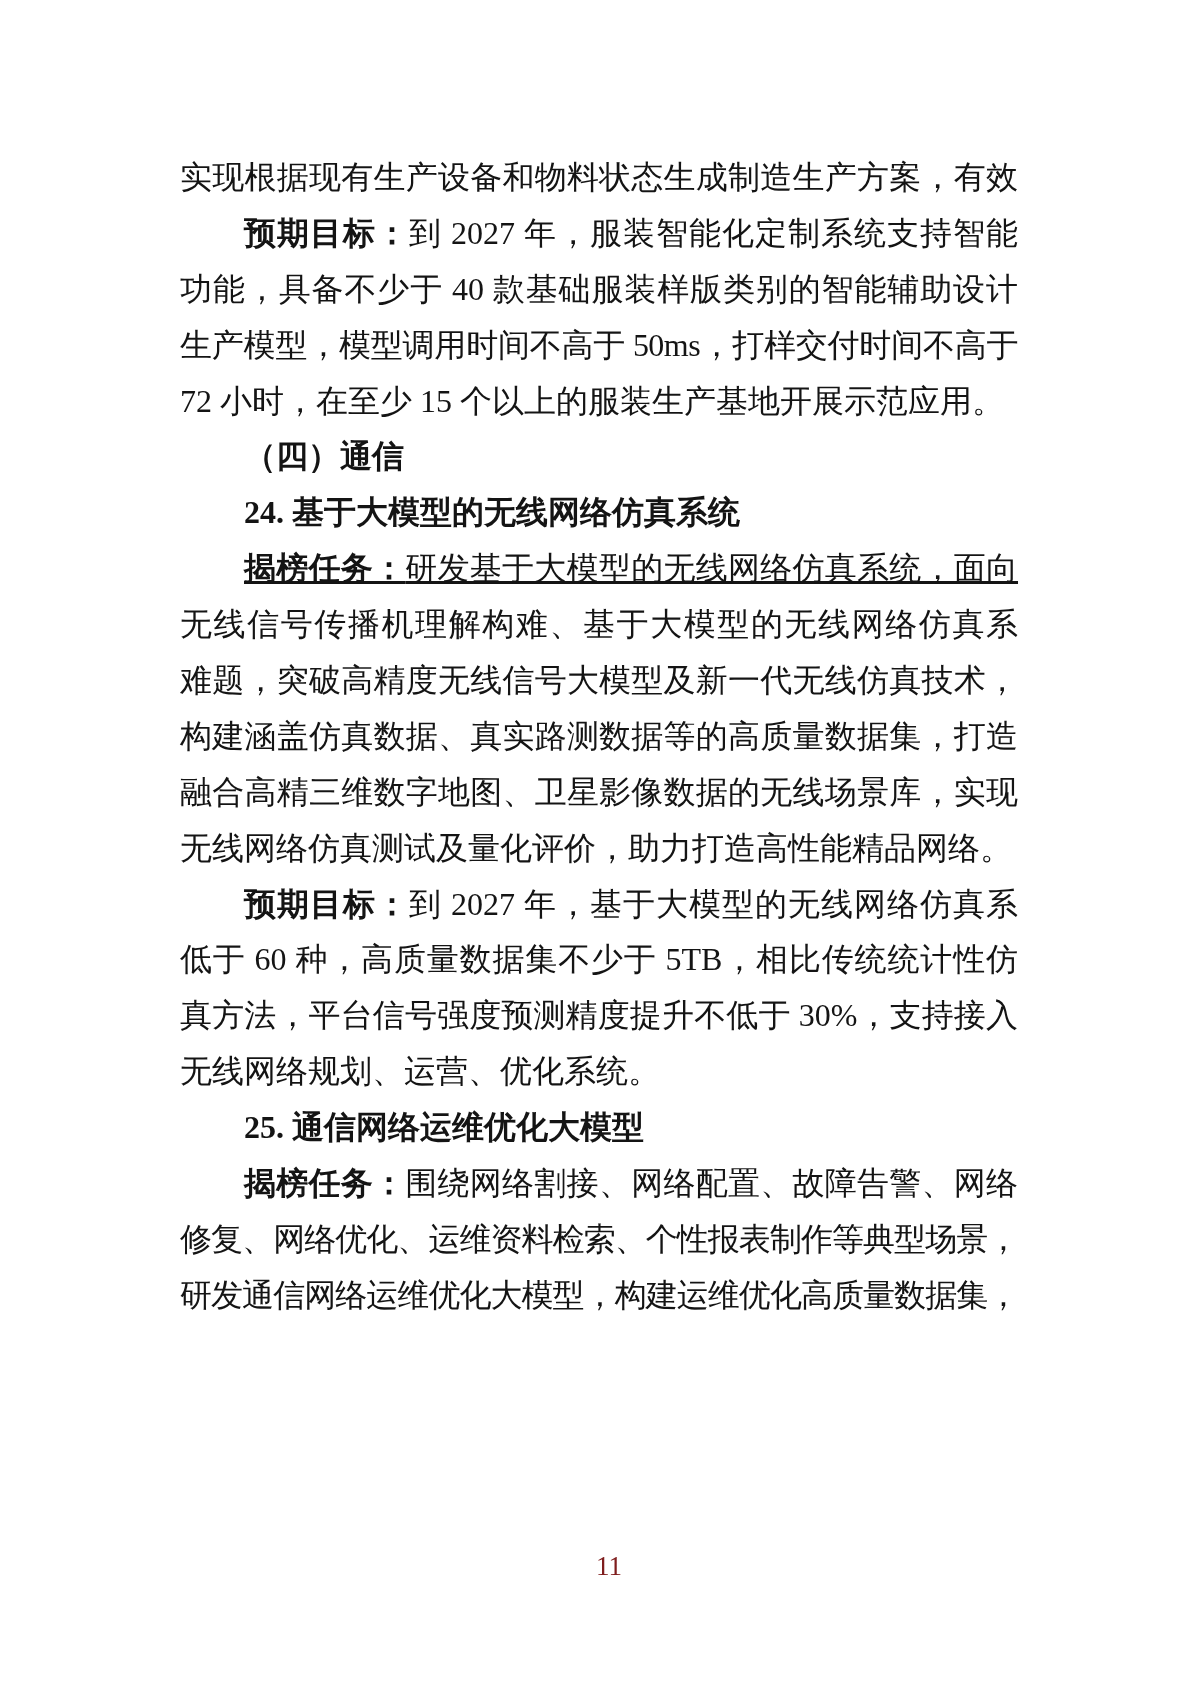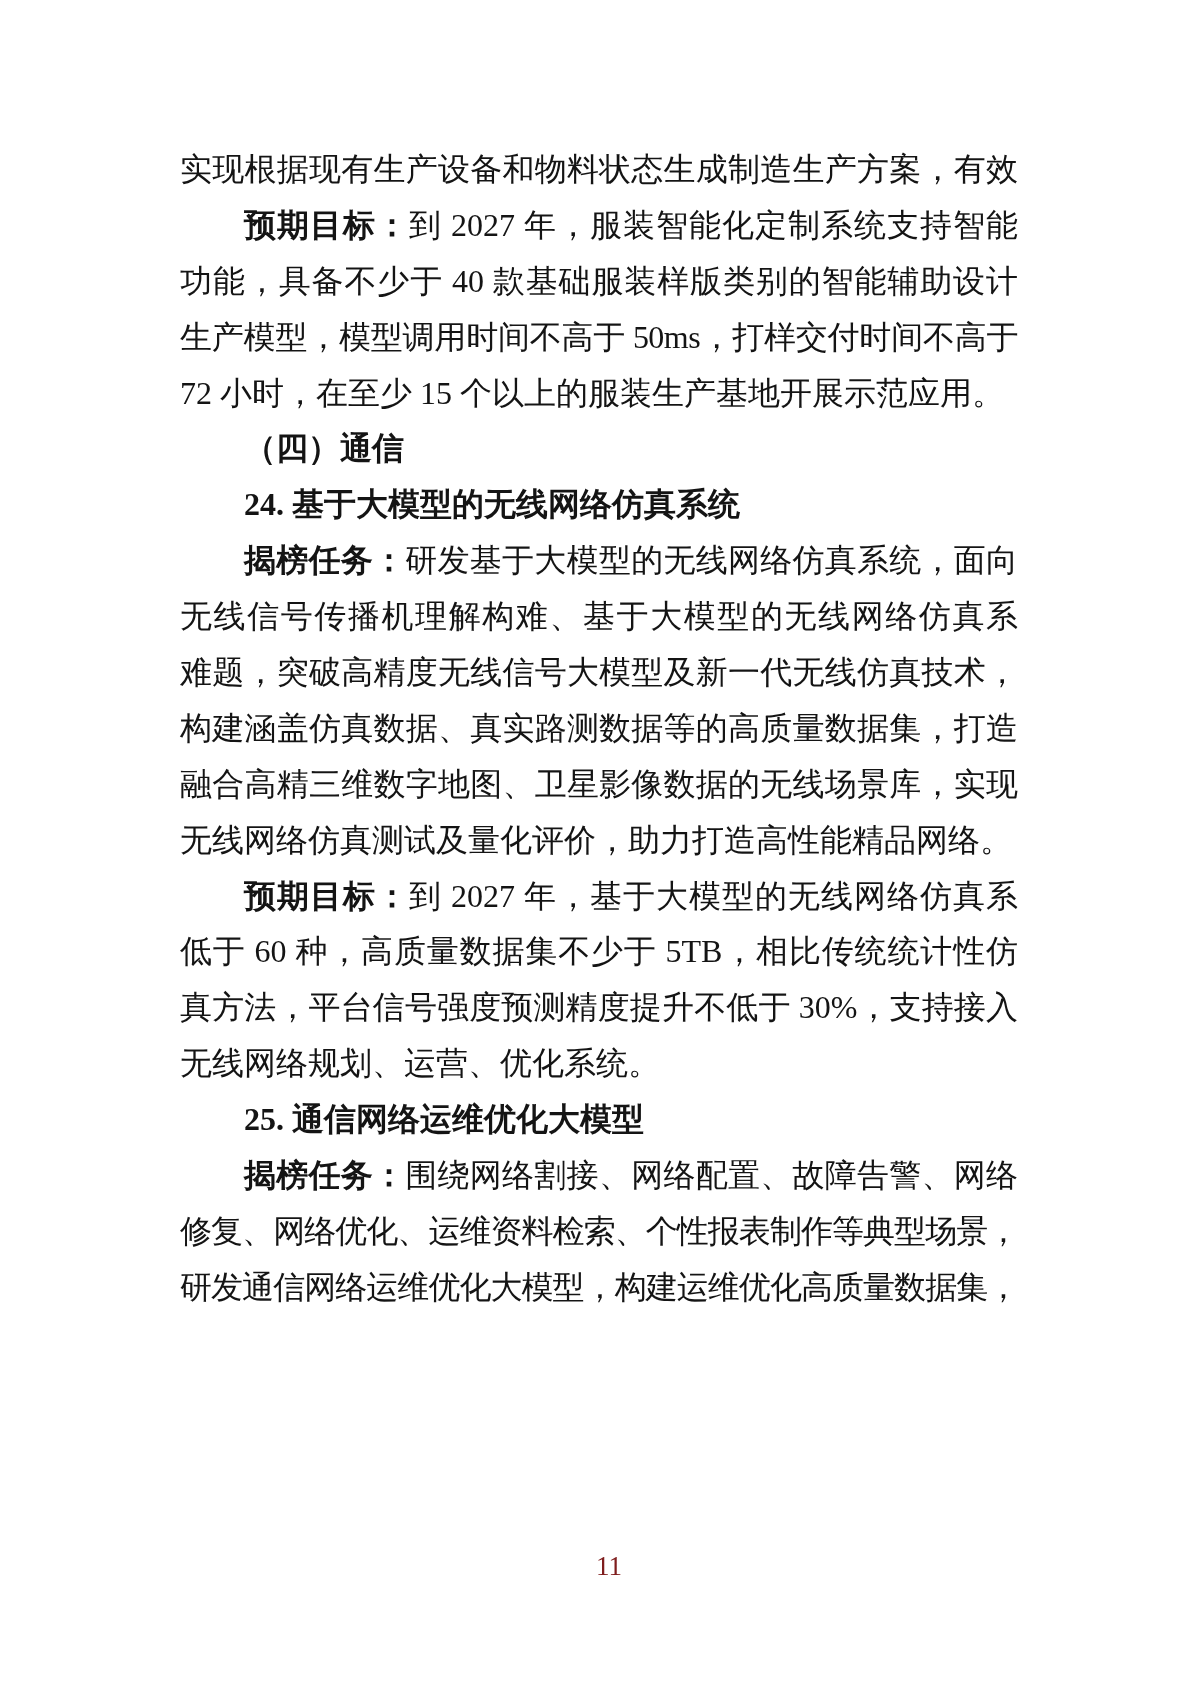--- a/index.html
+++ b/index.html
@@ -16,21 +16,21 @@
     overflow: hidden;
   }
   .page {
     position: absolute;
     inset: 0;
     background: #ffffff;
   }
   .content {
     position: absolute;
     left: 180px;
-    top: 142px;
+    top: 150px;
     width: 838px;
   }
   .line {
     font-size: 32px;
     line-height: 55.9px;
     height: 55.9px;
     white-space: normal;
     text-align: left;
   }
   .line.fill {
@@ -57,21 +57,21 @@
 
 <div class="page">
   <div class="content">
       <div class="line fill" style=""><span>实现根据现有生产设备和物料状态生成制造生产方案，有效</span></div>
       <div class="line fill" style="text-indent: 2em;"><span class="bold">预期目标：</span><span>到 2027 年，服装智能化定制系统支持智能</span></div>
       <div class="line fill" style=""><span>功能，具备不少于 40 款基础服装样版类别的智能辅助设计</span></div>
       <div class="line fill" style="letter-spacing: -0.541379px;"><span>生产模型，模型调用时间不高于 50ms，打样交付时间不高于</span></div>
       <div class="line" style=""><span>72 小时，在至少 15 个以上的服装生产基地开展示范应用。</span></div>
       <div class="line" style="text-indent: 2em;"><span class="bold">（四）通信</span></div>
       <div class="line" style="text-indent: 2em;"><span class="bold">24. 基于大模型的无线网络仿真系统</span></div>
-      <div class="line fill" style="text-indent: 2em;"><span class="bold">揭榜任务：</span><span>研发基于大模型的无线网络仿真系统，面向</span></div>
+      <div class="line fill" style="text-indent: 2em; text-decoration: underline;"><span class="bold">揭榜任务：</span><span>研发基于大模型的无线网络仿真系统，面向</span></div>
       <div class="line fill" style=""><span>无线信号传播机理解构难、基于大模型的无线网络仿真系</span></div>
       <div class="line fill" style=""><span>难题，突破高精度无线信号大模型及新一代无线仿真技术，</span></div>
       <div class="line fill" style=""><span>构建涵盖仿真数据、真实路测数据等的高质量数据集，打造</span></div>
       <div class="line fill" style=""><span>融合高精三维数字地图、卫星影像数据的无线场景库，实现</span></div>
       <div class="line" style=""><span>无线网络仿真测试及量化评价，助力打造高性能精品网络。</span></div>
       <div class="line fill" style="text-indent: 2em;"><span class="bold">预期目标：</span><span>到 2027 年，基于大模型的无线网络仿真系</span></div>
       <div class="line fill" style=""><span>低于 60 种，高质量数据集不少于 5TB，相比传统统计性仿</span></div>
       <div class="line fill" style=""><span>真方法，平台信号强度预测精度提升不低于 30%，支持接入</span></div>
       <div class="line" style=""><span>无线网络规划、运营、优化系统。</span></div>
       <div class="line" style="text-indent: 2em;"><span class="bold">25. 通信网络运维优化大模型</span></div>

